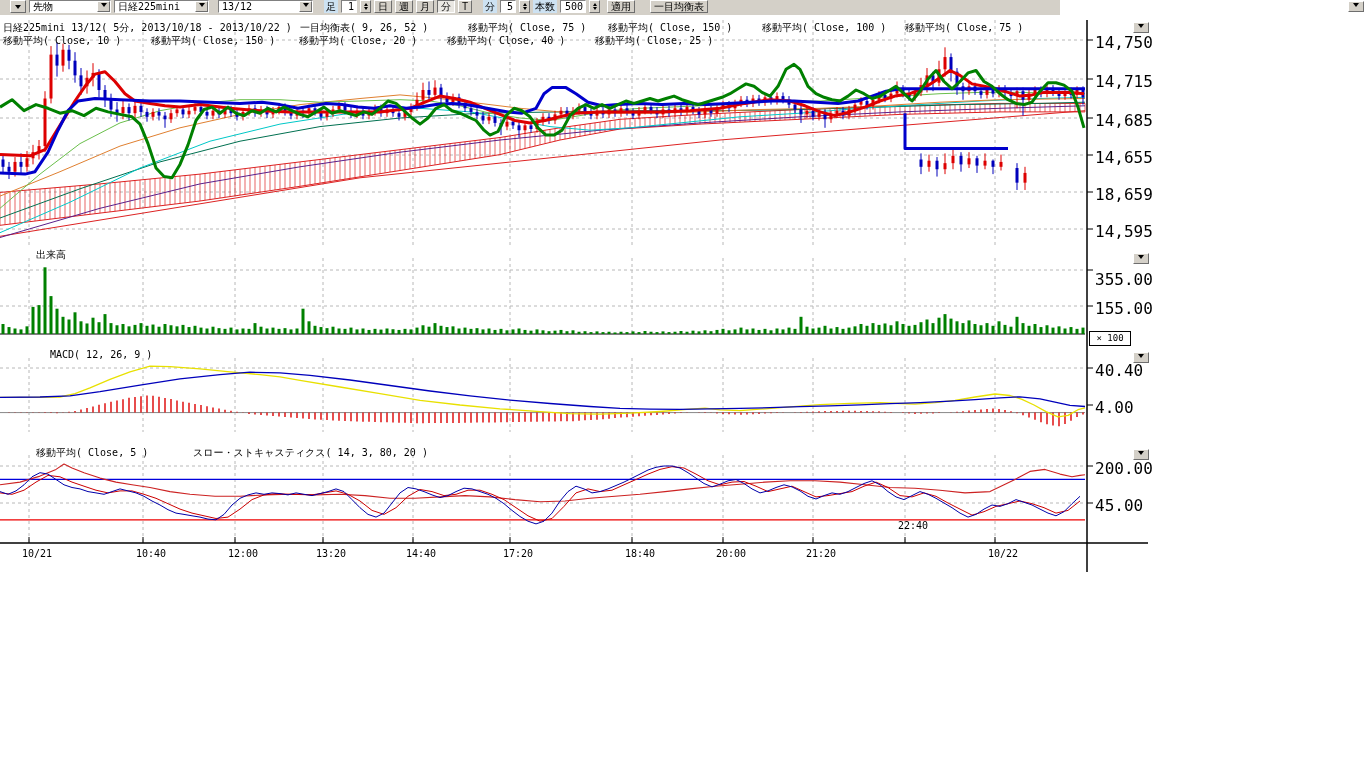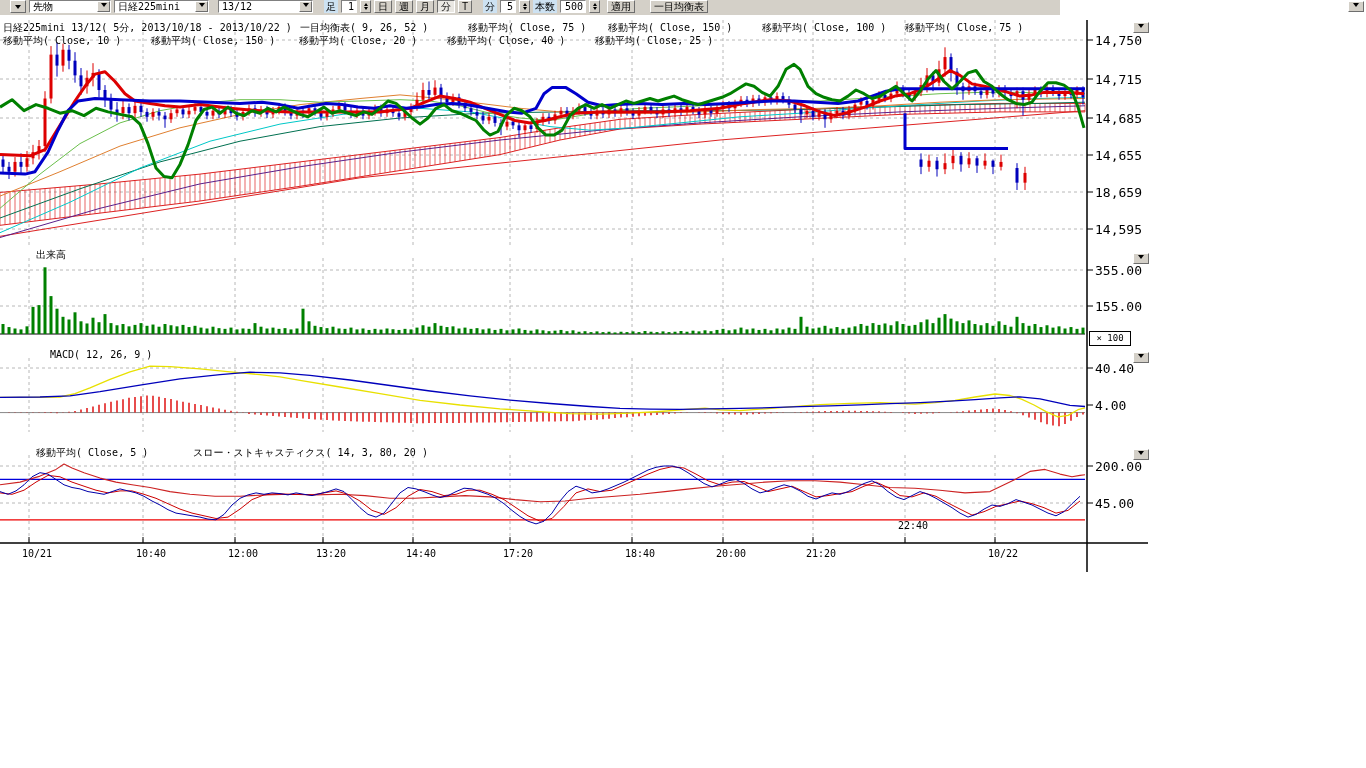--- a/index.html
+++ b/index.html
@@ -24,21 +24,21 @@
   .spinbtn{flex-direction:column;width:11px;height:13px;}
   .tri-up-s{width:0;height:0;border:2px solid transparent;border-bottom:3px solid #000;}
   .tri-dn-s{width:0;height:0;border:2px solid transparent;border-top:3px solid #000;margin-top:1px;}
   .bluelabel{background:#cde2f2;height:13px;line-height:13px;padding:0 2px;white-space:nowrap;}
   .spinval{background:#fff;border-top:1px solid #808080;border-left:1px solid #808080;
            border-right:1px solid #fff;border-bottom:1px solid #fff;height:13px;box-sizing:border-box;
            line-height:11px;padding:0 2px;text-align:right;min-width:16px;}
   
   .legend-item{position:absolute;font-size:10px;white-space:nowrap;}
   .pane-label{position:absolute;font-size:10px;white-space:nowrap;background:rgba(255,255,255,.0);margin-left:33px;}
-  .axis-label{position:absolute;font-size:13px;white-space:nowrap;}
+  .axis-label{position:absolute;font-size:16px;white-space:nowrap;}
   .time-label{position:absolute;font-size:10px;white-space:nowrap;width:44px;text-align:center;}
   .pane-dd{position:absolute;width:16px;height:11px;}
   .mult-box{position:absolute;left:1089px;top:331px;width:40px;height:13px;border:1px solid #000;
             font-size:9px;line-height:13px;text-align:center;background:#fff;}
   svg{position:absolute;left:0;top:0;}
 </style>
 </head>
 <body>
 
 <div id="screen">
@@ -1207,21 +1207,21 @@
       <div class="legend-item" style="left: 447px; top: 34px;">移動平均( Close, 40 )</div>
       <div class="legend-item" style="left: 595px; top: 34px;">移動平均( Close, 25 )</div>
     </div>
   <div id="axis-layer">
       <div class="axis-label" style="left: 1095px; top: 33px;">14,750</div>
       <div class="axis-label" style="left: 1095px; top: 72px;">14,715</div>
       <div class="axis-label" style="left: 1095px; top: 111px;">14,685</div>
       <div class="axis-label" style="left: 1095px; top: 148px;">14,655</div>
       <div class="axis-label" style="left: 1095px; top: 185px;">18,659</div>
       <div class="axis-label" style="left: 1095px; top: 222px;">14,595</div>
-      <div class="axis-label" style="left: 1095px; top: 263px; text-align: right;">355.00</div>
+      <div class="axis-label" style="left: 1095px; top: 270px; text-align: right;">355.00</div>
       <div class="axis-label" style="left: 1095px; top: 299px;">155.00</div>
       <div class="axis-label" style="left: 1095px; top: 361px;">40.40</div>
       <div class="axis-label" style="left: 1095px; top: 398px;">4.00</div>
       <div class="axis-label" style="left: 1095px; top: 459px;">200.00</div>
       <div class="axis-label" style="left: 1095px; top: 496px;">45.00</div>
       <div class="time-label" style="left: 15px; top: 548px;">10/21</div>
       <div class="time-label" style="left: 129px; top: 548px;">10:40</div>
       <div class="time-label" style="left: 221px; top: 548px;">12:00</div>
       <div class="time-label" style="left: 309px; top: 548px;">13:20</div>
       <div class="time-label" style="left: 399px; top: 548px;">14:40</div>

